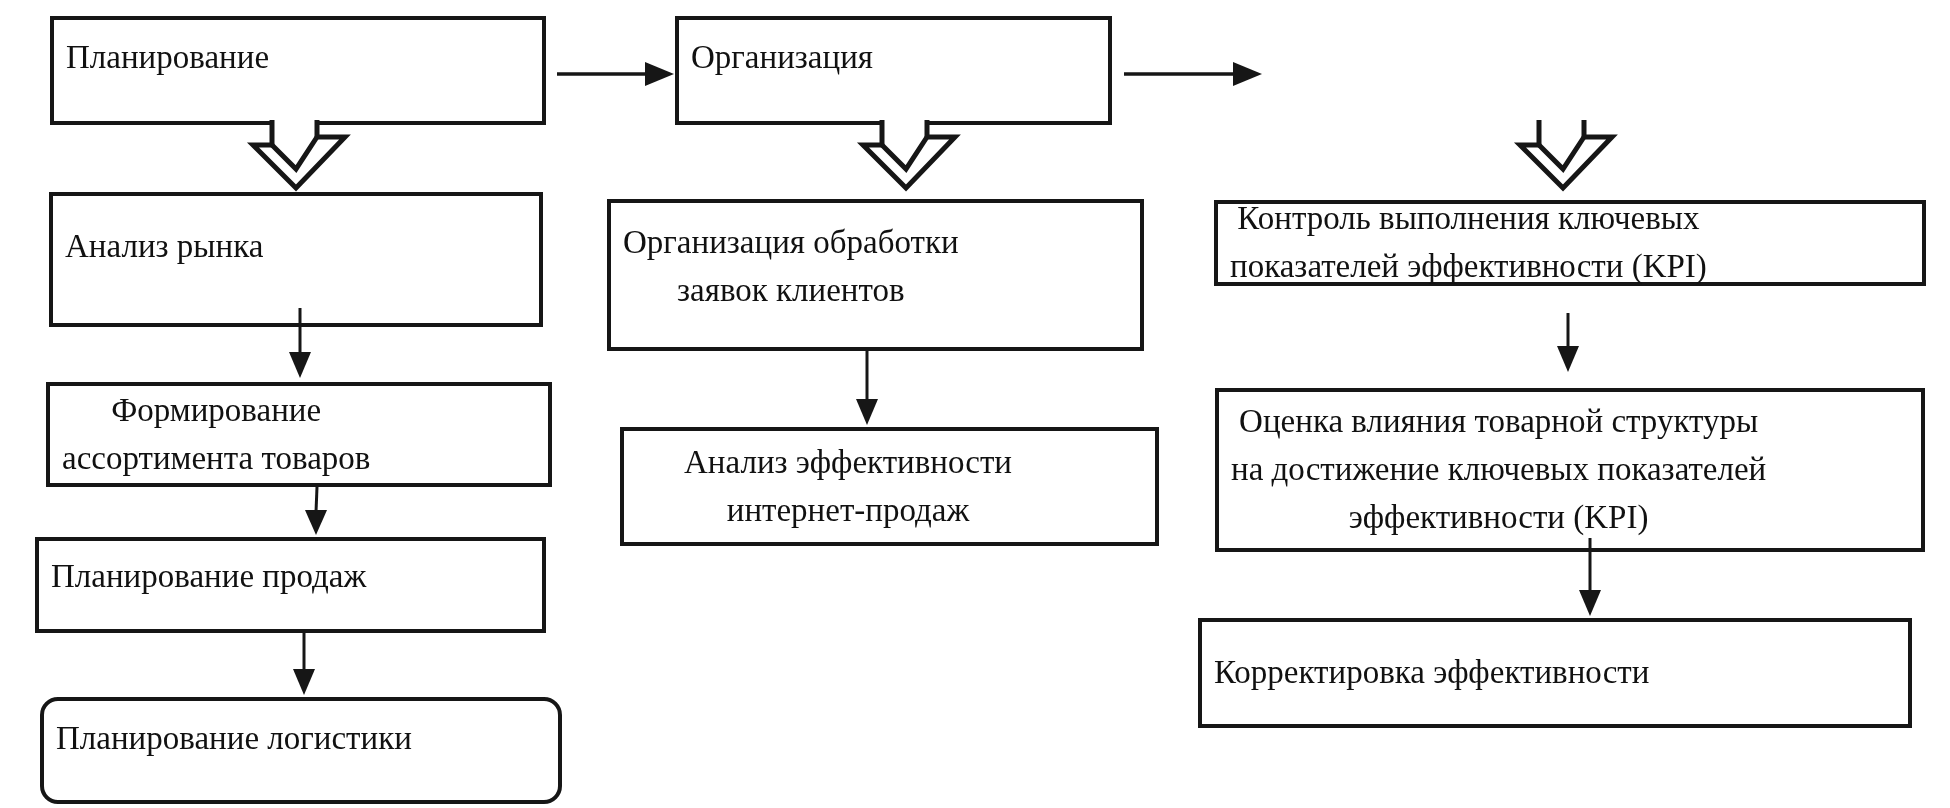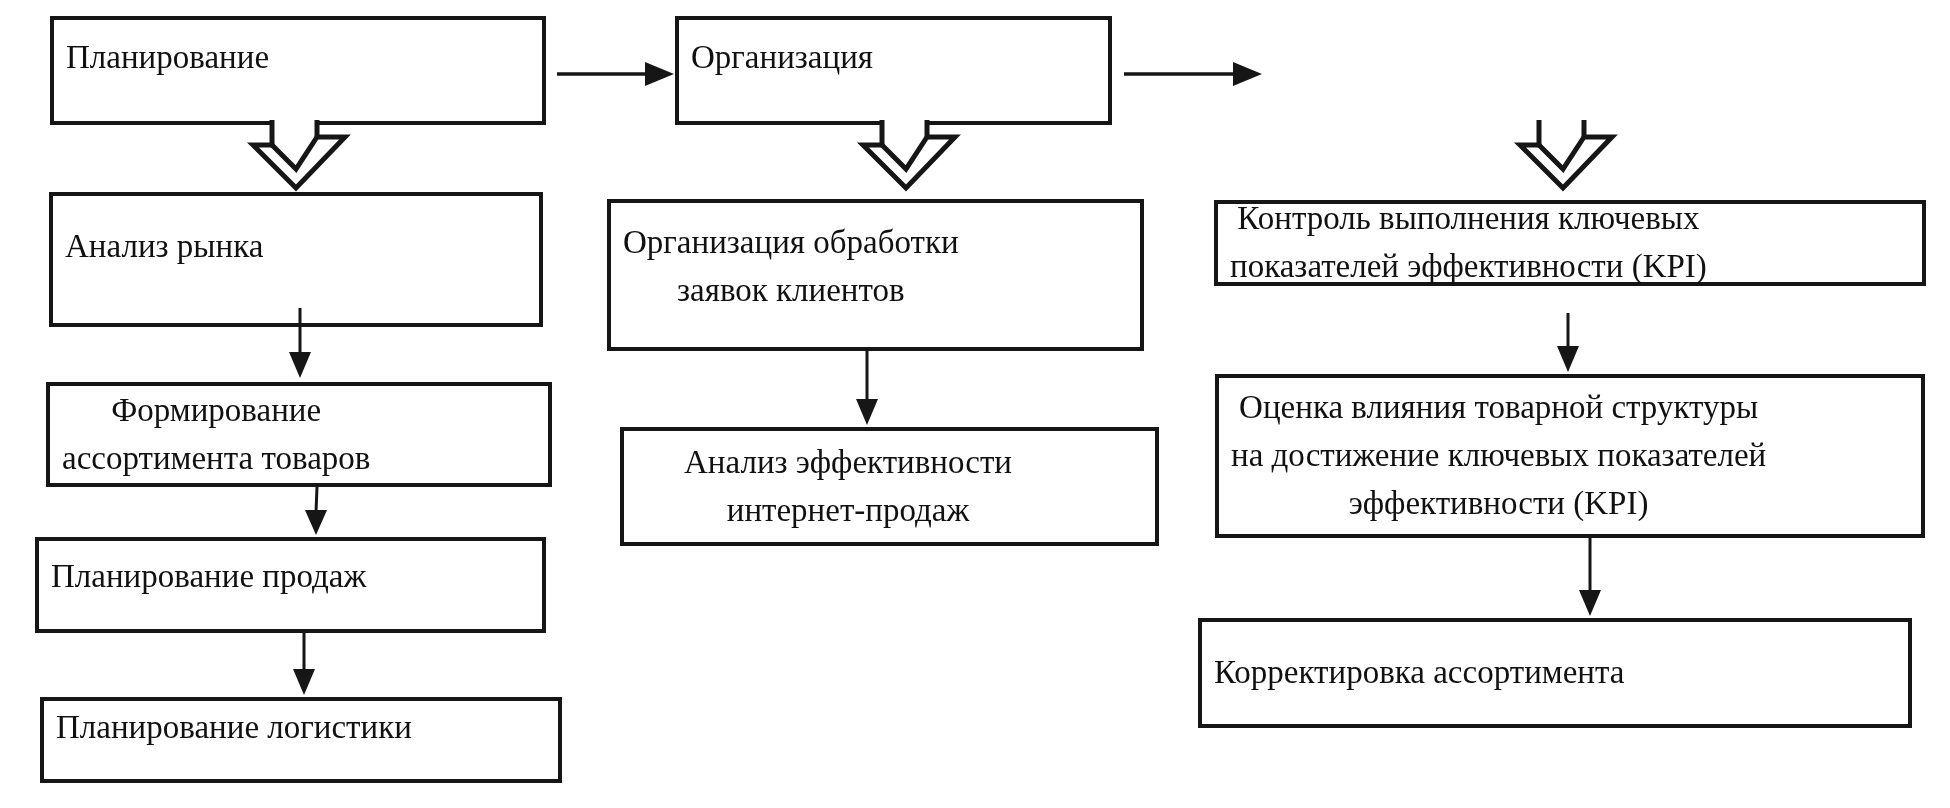--- a/index.html
+++ b/index.html
@@ -16,27 +16,27 @@
   }
   .box .label{white-space:pre-line;display:block;padding:0 12px;}
   
   #h1{left:50px;top:16px;width:496px;height:109px;padding-bottom:26px;}
   #h2{left:675px;top:16px;width:437px;height:109px;padding-bottom:26px;}
   #h3{left:1264px;top:16px;width:616px;height:109px;padding-bottom:26px;}
   
   #b1a{left:49px;top:192px;width:494px;height:135px;padding-bottom:26px;}
   #b1b{left:46px;top:382px;width:506px;height:105px;}
   #b1c{left:35px;top:537px;width:511px;height:96px;padding-bottom:16px;}
-  #b1d{left:40px;top:697px;width:522px;height:86px;padding-bottom:24px;}
+  #b1d{left:40px;top:697px;width:522px;height:107px;padding-bottom:24px;border-radius:18px;}
   
   #b2a{left:607px;top:199px;width:537px;height:152px;padding-bottom:16px;}
   #b2b{left:620px;top:427px;width:539px;height:119px;padding-left:48px;}
   
   #b3a{left:1214px;top:200px;width:712px;height:86px;}
-  #b3b{left:1215px;top:374px;width:710px;height:164px;}
+  #b3b{left:1215px;top:388px;width:710px;height:164px;}
   #b3c{left:1198px;top:618px;width:714px;height:110px;}
   #arrow-layer{position:absolute;left:0;top:0;width:1950px;height:808px;pointer-events:none;}
 </style>
 </head>
 <body>
 
 <div id="canvas">
 
   <div class="box" id="h1">
     <span class="label">Планирование</span>
@@ -71,21 +71,21 @@
   <div class="box" id="b3a">
     <span class="label">Контроль выполнения ключевых
 показателей эффективности (KPI)</span>
   </div>
   <div class="box" id="b3b">
     <span class="label">Оценка влияния товарной структуры
 на достижение ключевых показателей
 эффективности (KPI)</span>
   </div>
   <div class="box" id="b3c">
-    <span class="label">Корректировка ассортимента</span>
+    <span class="label">Корректировка эффективности</span>
   </div>
 
   <svg id="arrow-layer" viewBox="0 0 1950 808" xmlns="http://www.w3.org/2000/svg">
 
     <g>
       <line x1="557" y1="74" x2="646" y2="74" stroke="#161616" stroke-width="3.5"></line>
       <polygon points="645,62 645,86 674,74" fill="#161616"></polygon>
     </g>
     <g>
       <line x1="1124" y1="74" x2="1234" y2="74" stroke="#161616" stroke-width="3.5"></line>

